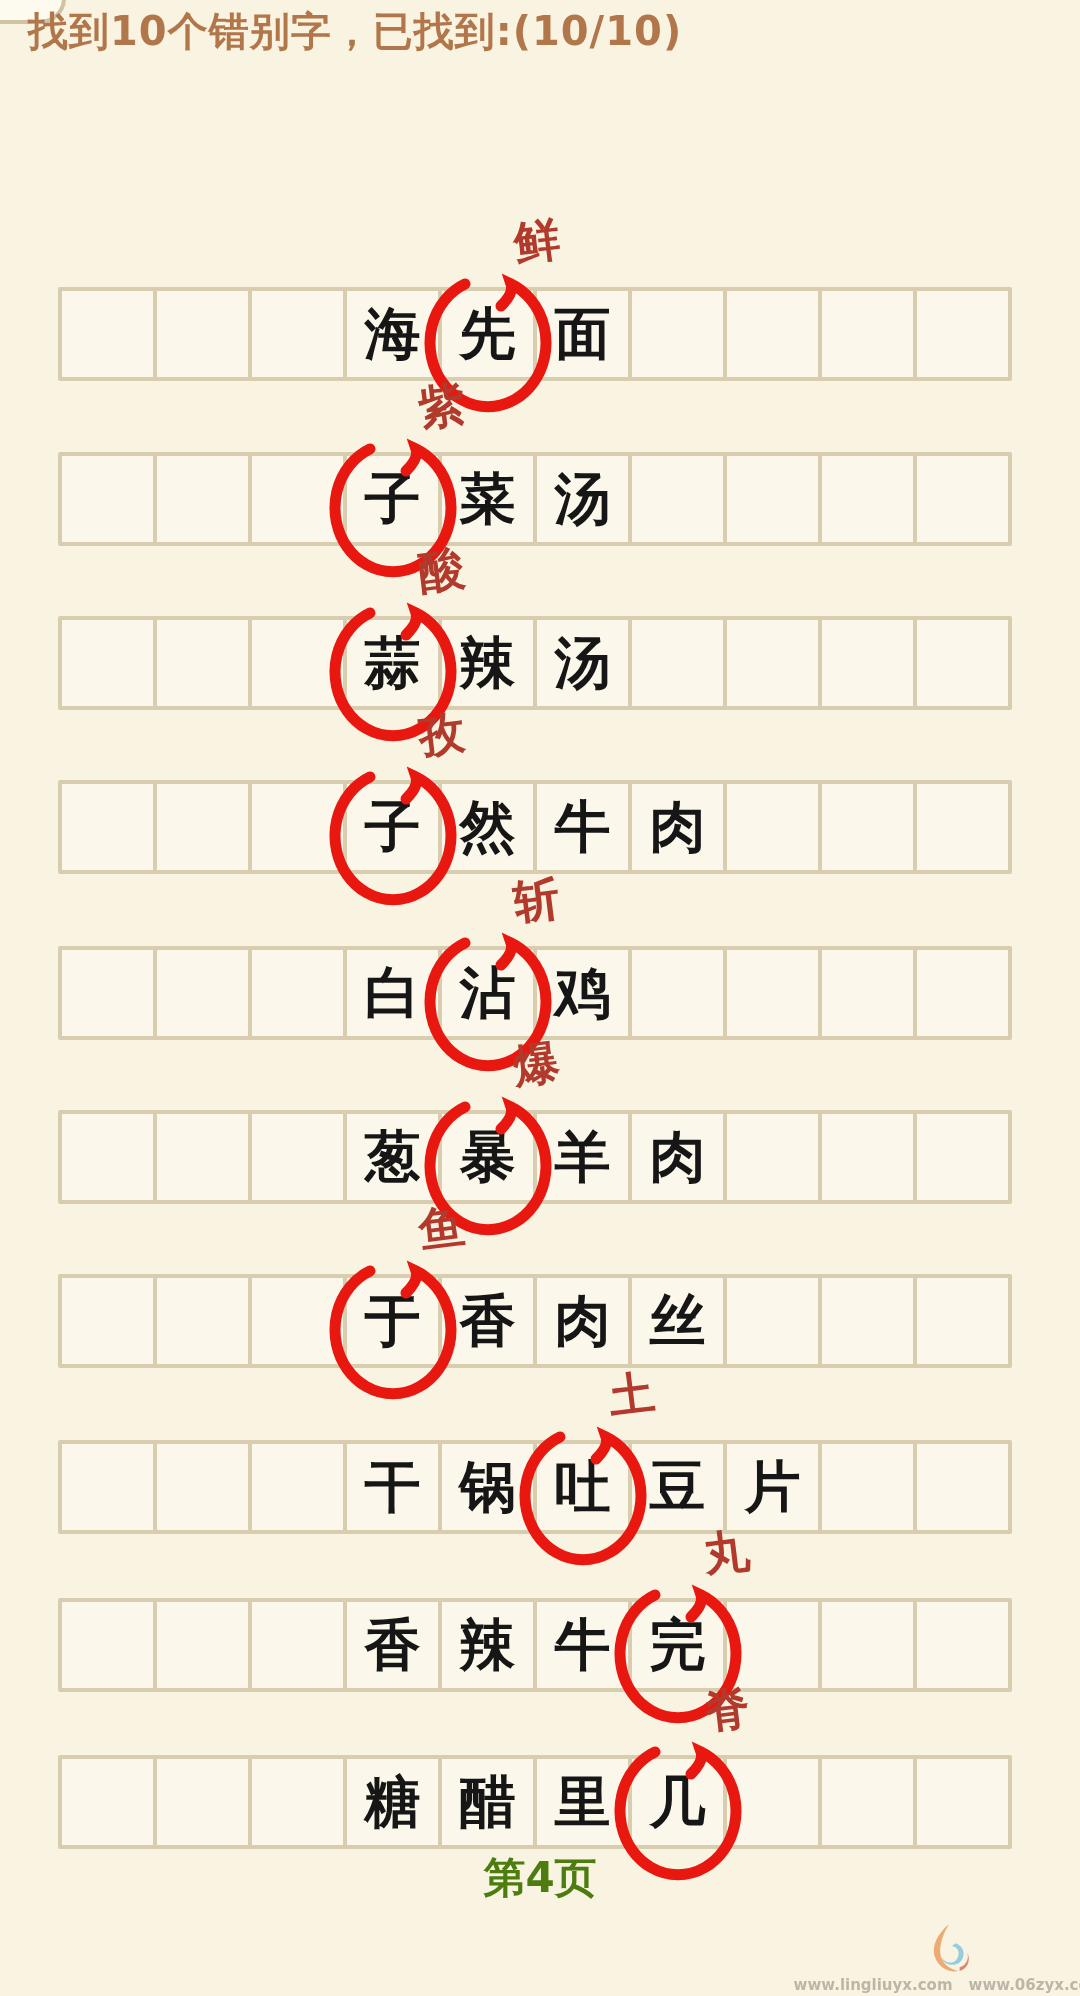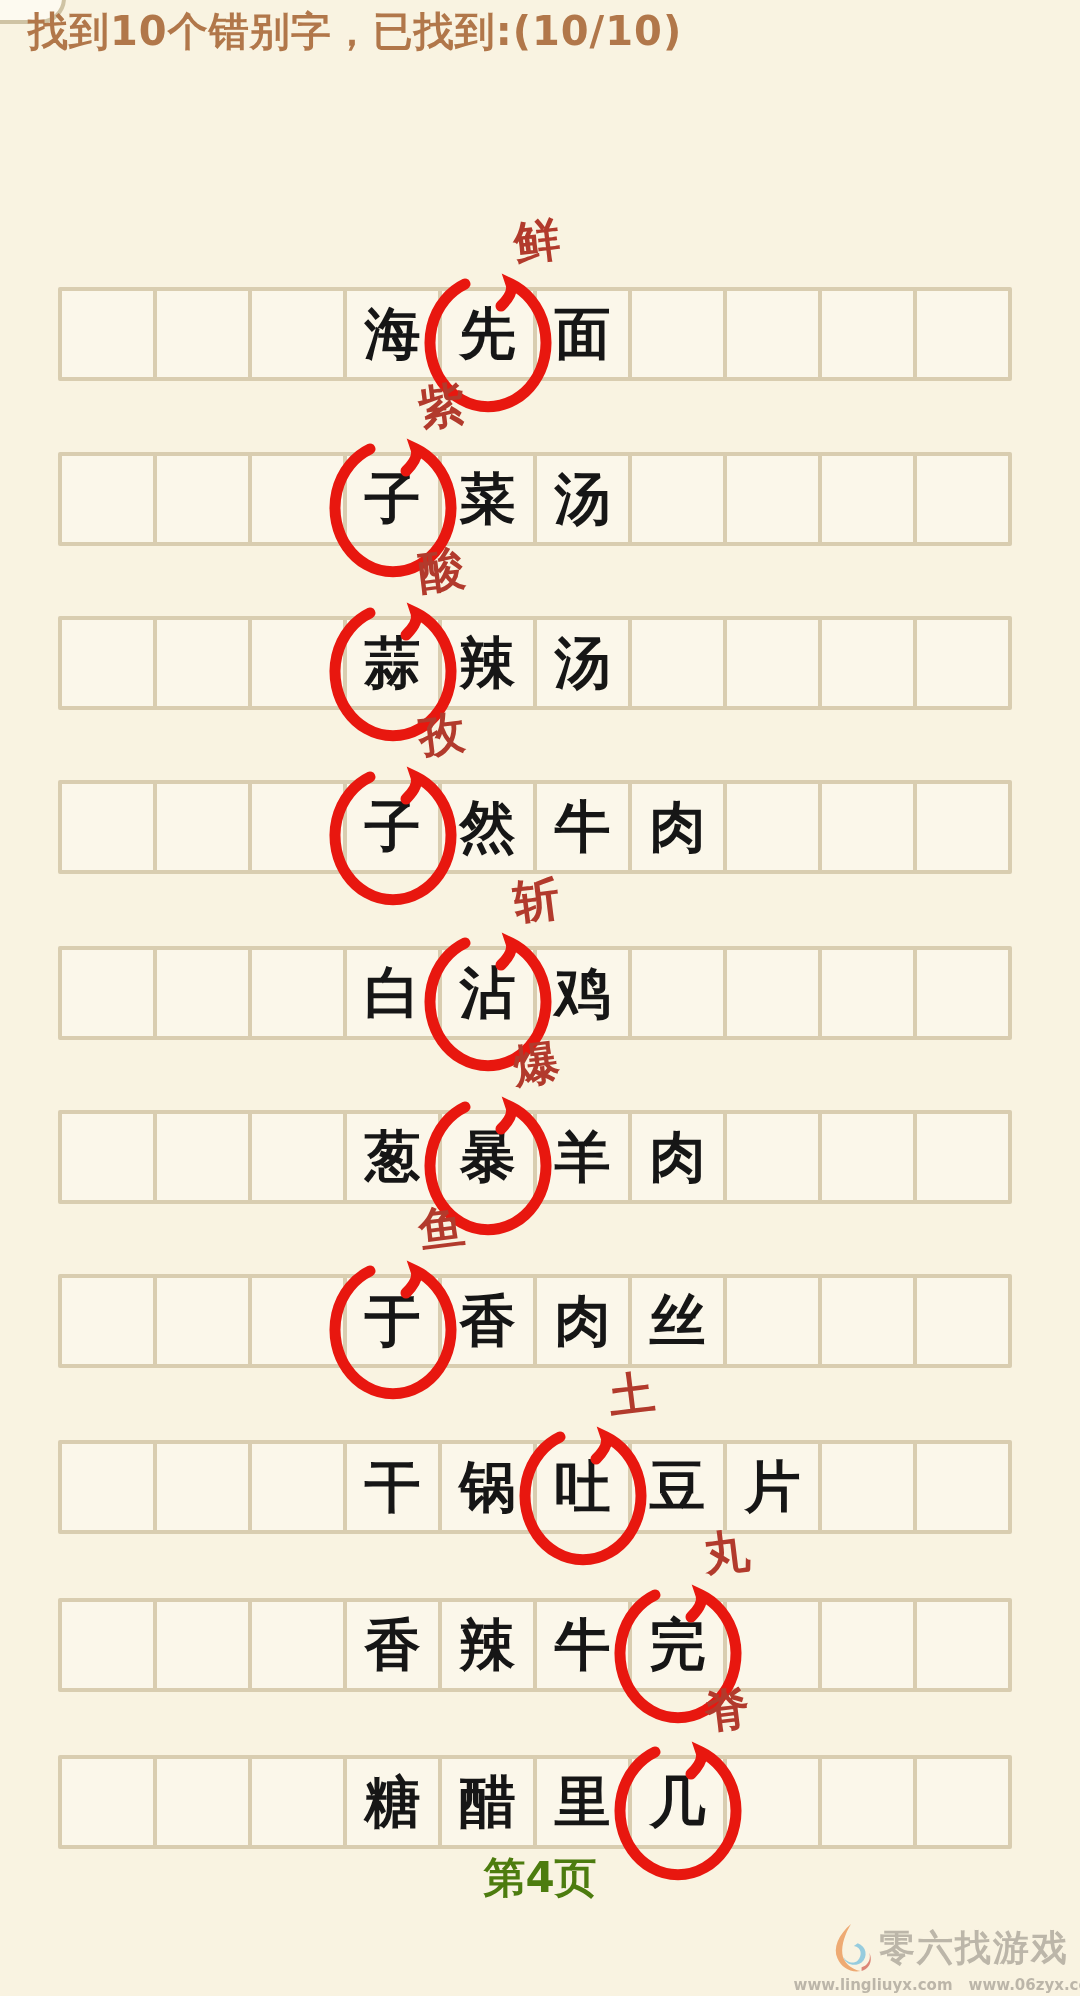--- a/index.html
+++ b/index.html
@@ -252,21 +252,20 @@
 
   <div class="page-label">第4页</div>
 
   <div class="watermark">
     <div class="wm-top">
       <svg width="44" height="52" viewBox="0 0 44 54">
         <path d="M22 2 C9 13 3 27 8 38 C12 47 21 53 32 51 C22 49 14 42 13 33 C12 23 16 12 22 2 Z" fill="#eda368"></path>
         <path d="M29 22 C38 25 40 36 33 42 C26 47 16 44 14 36 C17 42 25 44 29 40 C34 35 33 26 25 25 Z" fill="#8cc8de"></path>
         <path d="M33 47 C40 45 43 38 41 32 C45 40 41 49 33 51 Z" fill="#d97b6c"></path>
       </svg>
-      <div class="wm-name">零六找游戏</div>
     </div>
     <div class="wm-urls">
       <span>www.lingliuyx.com</span>
       <span>www.06zyx.com</span>
     </div>
   </div>
 
 </div>
 
 </body></html>

